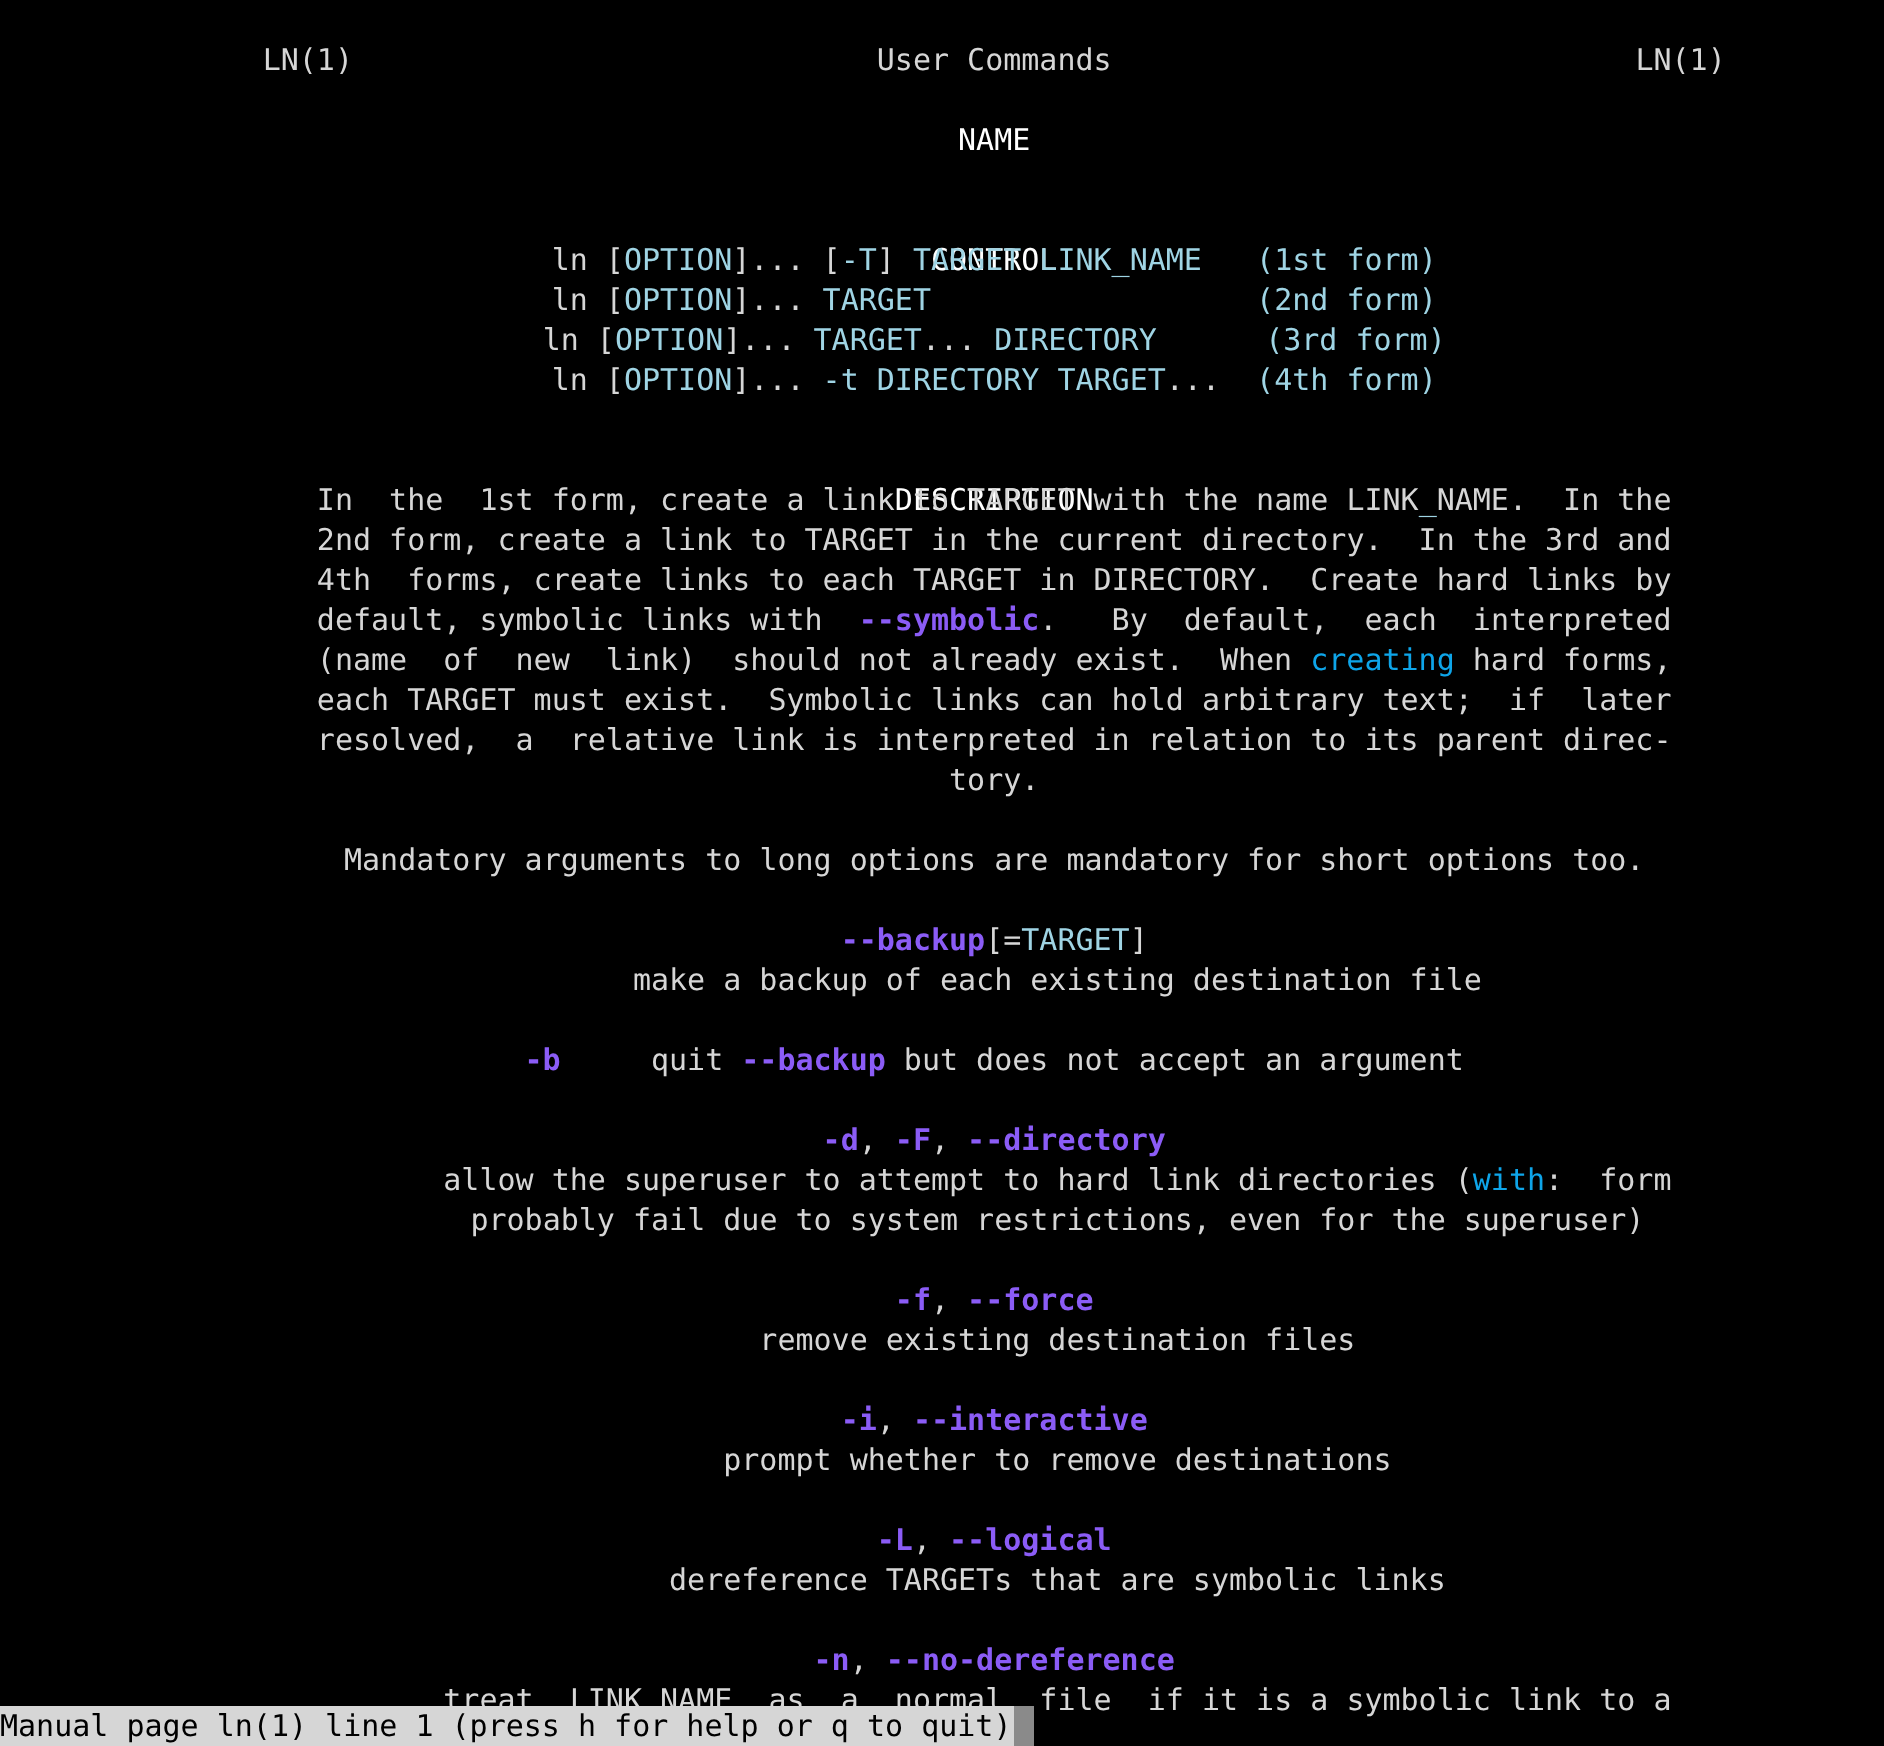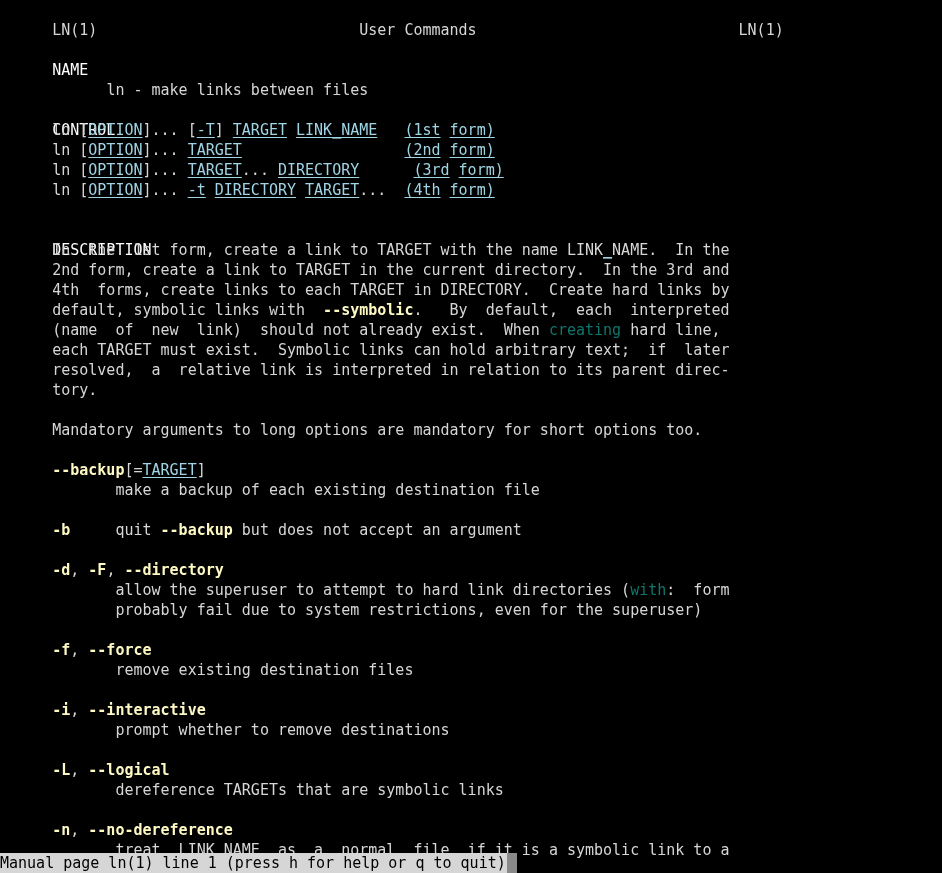--- a/index.html
+++ b/index.html
@@ -11,43 +11,44 @@
   #terminal {
     position: relative;
     width: 942px;
     height: 873px;
     background: #000000;
     overflow: hidden;
     font-family: "DejaVu Sans Mono", "Liberation Mono", monospace;
     font-size: 15px;
     line-height: 20px;
     color: #d6d6d6;
+    text-align: center;
     -webkit-font-smoothing: none;
   }
   
   #pager {
     position: absolute;
     left: -2px;
     top: 0;
     width: 944px;
   }
   .line {
     height: 20px;
     line-height: 20px;
     white-space: pre;
     letter-spacing: 0;
   }
   .line span { white-space: pre; }
 
   
   .plain    { color: #d6d6d6; }
-  .bold     { color: #fef9c3; font-weight: bold; }
+  .bold     { color: #8b5cf6; font-weight: bold; }
   .heading  { color: #ffffff; font-weight: normal; }
-  .uline    { color: #9fd4e4; text-decoration: underline; text-underline-offset: 2px; }
-  .match    { color: #0f766e; }
+  .uline    { color: #9fd4e4; text-underline-offset: 2px; }
+  .match    { color: #0ea5e9; }
 
   
   #statusbar {
     position: absolute;
     left: -2px;
     bottom: 0;
     height: 20px;
     line-height: 20px;
     white-space: pre;
     font-family: "DejaVu Sans Mono", "Liberation Mono", monospace;
@@ -92,21 +93,21 @@
     <div class="line">
       <span class="plain">LN(1)</span><span class="plain">                             </span><span class="plain">User Commands</span><span class="plain">                             </span><span class="plain">LN(1)</span>
     </div>
 
     <div class="line"> </div>
 
     <div class="line">
       <span class="heading">NAME</span>
     </div>
     <div class="line">
-      <span class="plain">      </span><span class="plain">ln - make links between files</span>
+      <span class="plain">      </span>
     </div>
 
     <div class="line"> </div>
 
     <div class="line">
       <span class="heading">CONTROL</span>
     </div>
     <div id="synopsis-block">
         <div class="line"><span class="plain">      </span><span class="plain">ln </span><span class="plain">[</span><span class="uline">OPTION</span><span class="plain">]... </span><span class="plain">[</span><span class="uline">-T</span><span class="plain">] </span><span class="uline">TARGET</span><span class="plain"> </span><span class="uline">LINK_NAME</span><span class="plain">   </span><span class="uline">(1st</span><span class="plain"> </span><span class="uline">form)</span></div>
         <div class="line"><span class="plain">      </span><span class="plain">ln </span><span class="plain">[</span><span class="uline">OPTION</span><span class="plain">]... </span><span class="uline">TARGET</span><span class="plain">                  </span><span class="uline">(2nd</span><span class="plain"> </span><span class="uline">form)</span></div>
@@ -117,21 +118,21 @@
     <div class="line"> </div>
 
     <div class="line">
       <span class="heading">DESCRIPTION</span>
     </div>
     <div id="description-block">
         <div class="line"><span class="plain">      In  the  1st form, create a link to TARGET with the name LINK</span><span class="uline">_</span><span class="plain">NAME.  In the</span></div>
         <div class="line"><span class="plain">      2nd form, create a link to TARGET in the current directory.  In the 3rd and</span></div>
         <div class="line"><span class="plain">      4th  forms, create links to each TARGET in DIRECTORY.  Create hard links by</span></div>
         <div class="line"><span class="plain">      default, symbolic links with  </span><span class="bold">--symbolic</span><span class="plain">.   By  default,  each  interpreted</span></div>
-        <div class="line"><span class="plain">      (name  of  new  link)  should not already exist.  When </span><span class="match">creating</span><span class="plain"> hard line,</span></div>
+        <div class="line"><span class="plain">      (name  of  new  link)  should not already exist.  When </span><span class="match">creating</span><span class="plain"> hard forms,</span></div>
         <div class="line"><span class="plain">      each TARGET must exist.  Symbolic links can hold arbitrary text;  if  later</span></div>
         <div class="line"><span class="plain">      resolved,  a  relative link is interpreted in relation to its parent direc-</span></div>
         <div class="line"><span class="plain">      tory.</span></div>
         <div class="line"> </div>
         <div class="line"><span class="plain">      Mandatory arguments to long options are mandatory for short options too.</span></div>
         <div class="line"> </div>
         <div class="line"><span class="plain">      </span><span class="bold">--backup</span><span class="plain">[=</span><span class="uline">TARGET</span><span class="plain">]</span></div>
         <div class="line"><span class="plain">             make a backup of each existing destination file</span></div>
         <div class="line"> </div>
         <div class="line"><span class="plain">      </span><span class="bold">-b</span><span class="plain">     quit </span><span class="bold">--backup</span><span class="plain"> but does not accept an argument</span></div>

